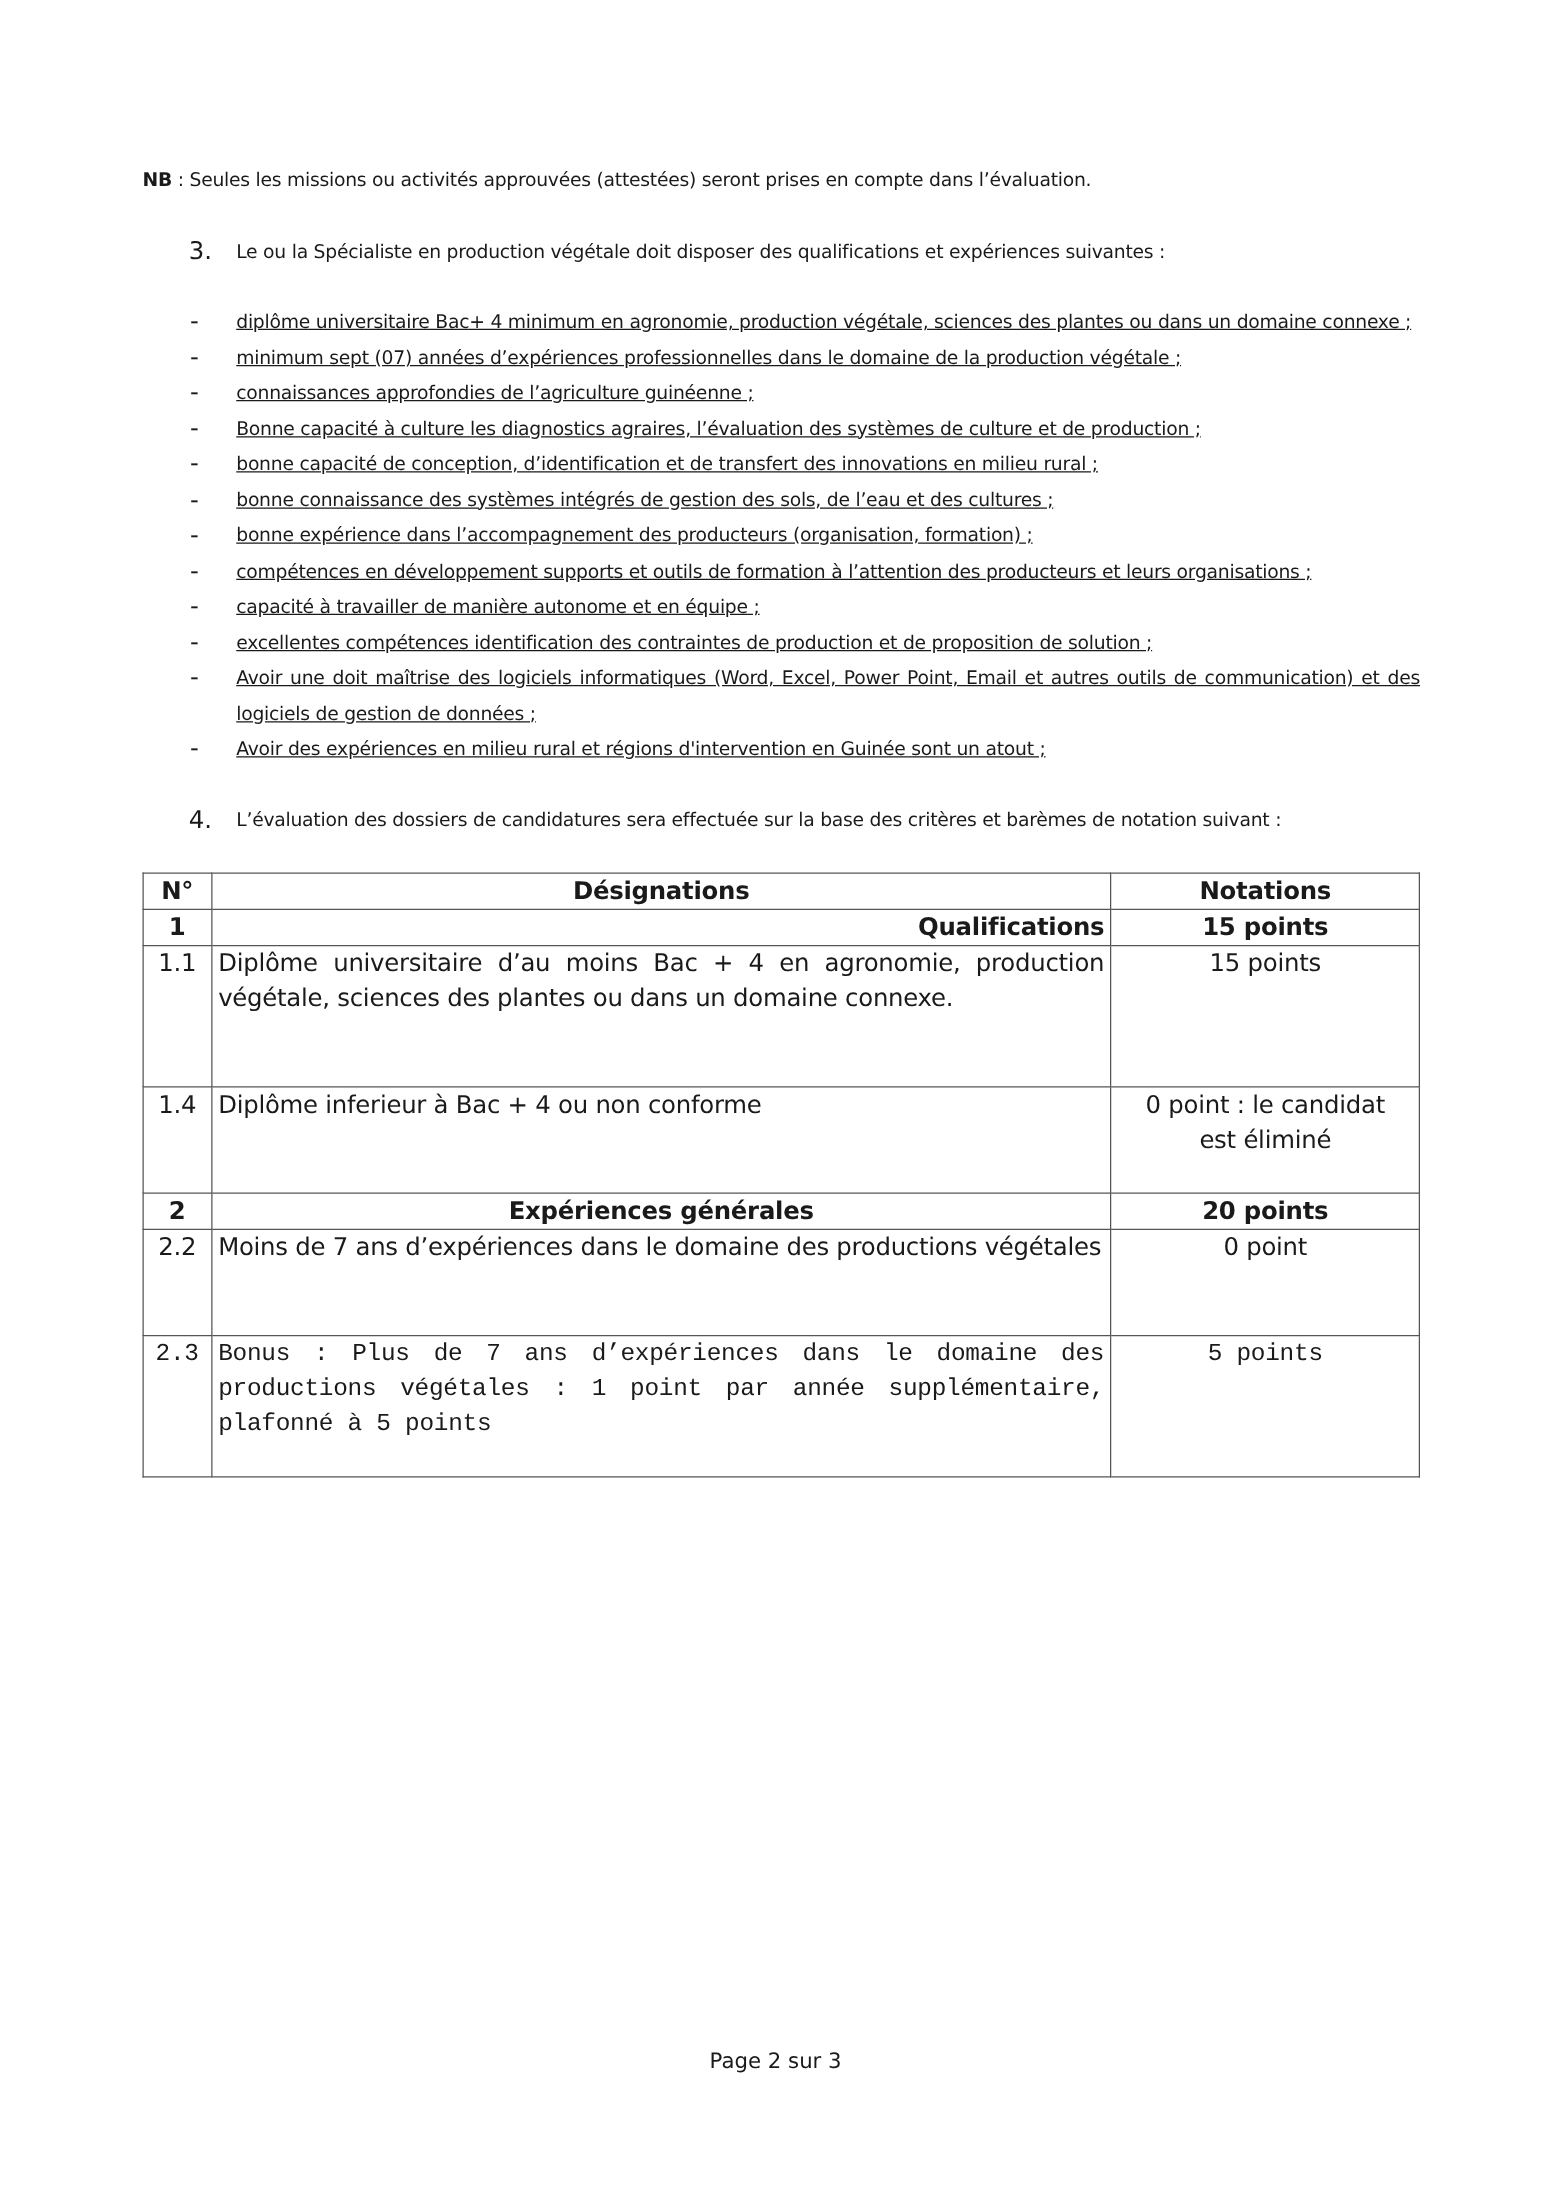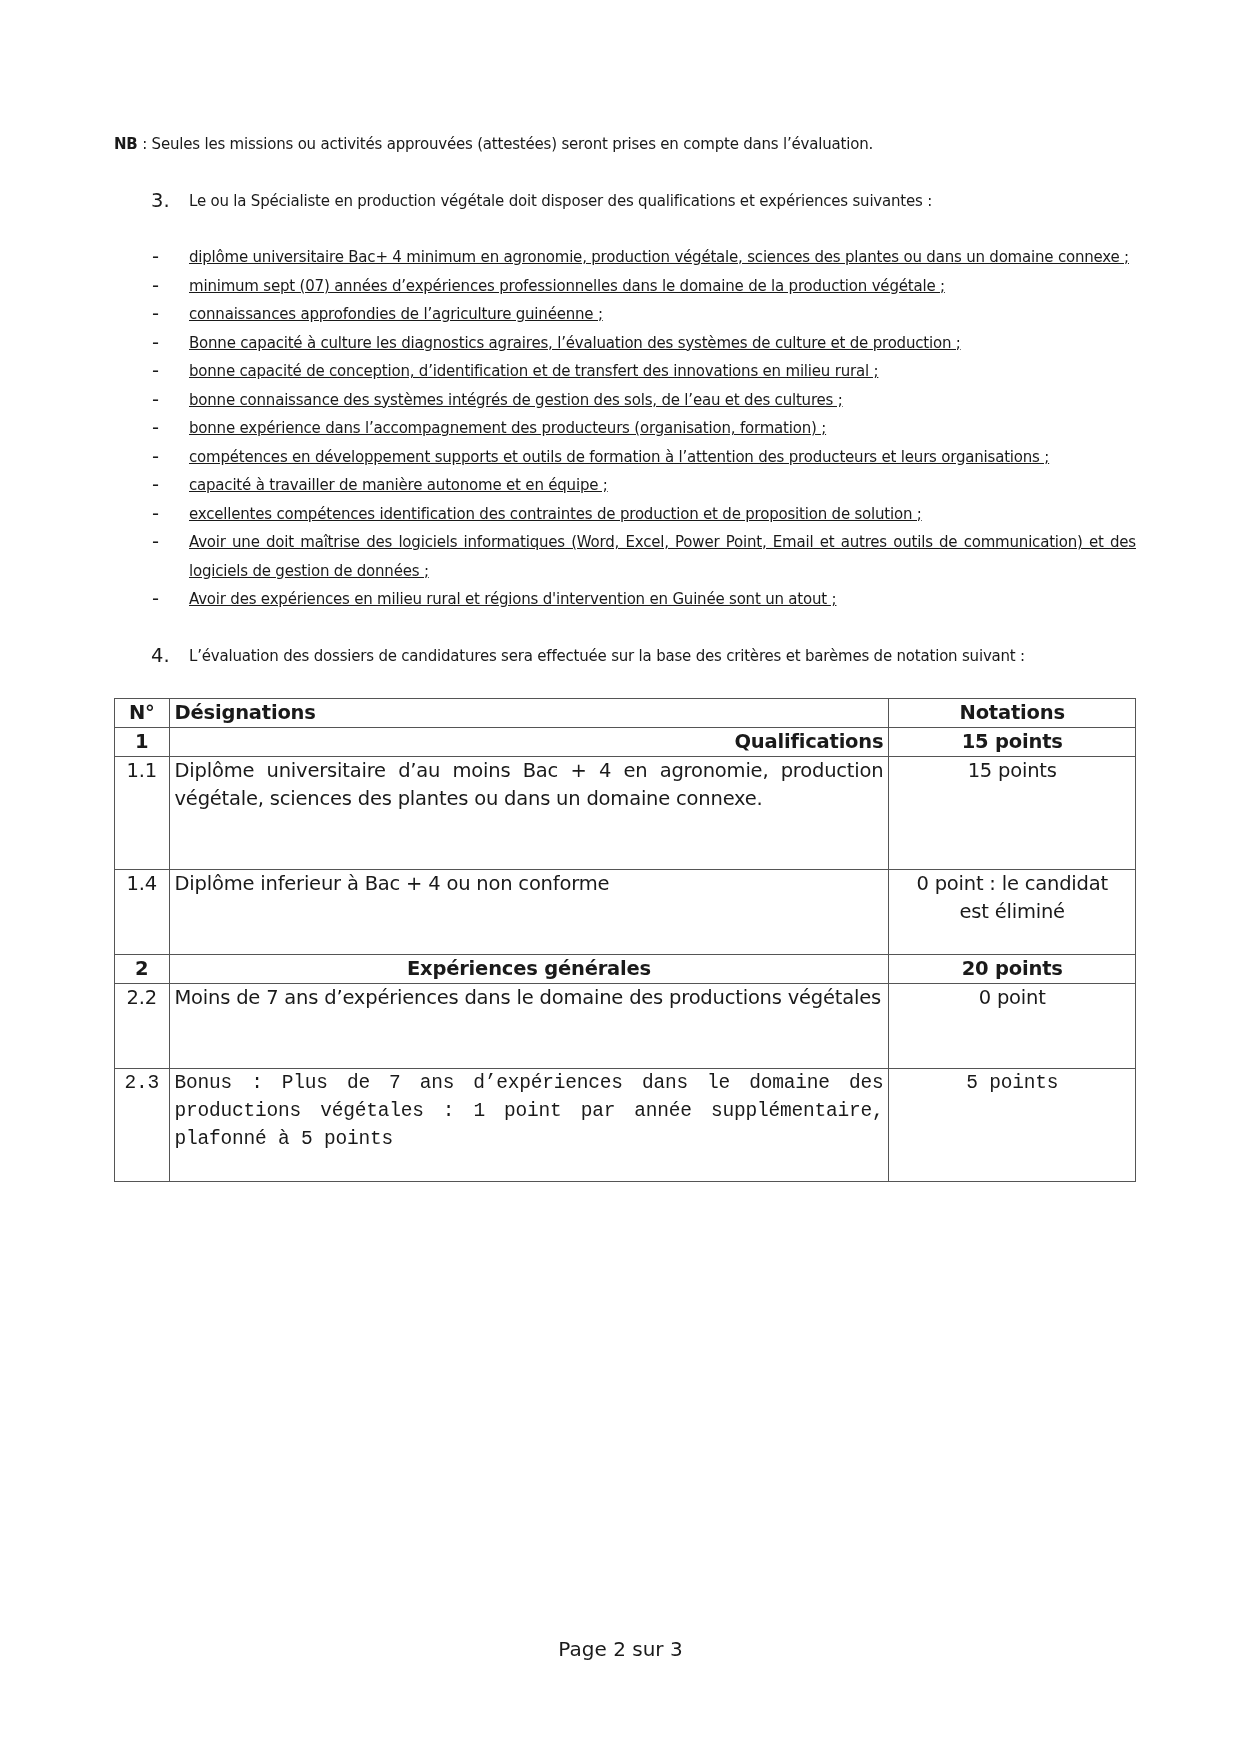--- a/index.html
+++ b/index.html
@@ -27,21 +27,21 @@
   .c-des { width: 738px; text-align: justify; }
   .c-not { width: 208px; text-align: center; }
   tr.section td { font-weight: bold; text-align: center; }
   tr.r-11 td { height: 112px; }
   tr.r-14 td { height: 84px; margin-left: 16px; }
   tr.r-21 td { height: 84px; }
   tr.r-22 td { height: 84px; }
   tr.r-23 td { height: 112px; font-family: Liberation Mono, monospace; }
   .footer {
     position: absolute; top: 1634px; left: 0; width: 1241px; text-align: center;
-    font-size: 20px; line-height: 30px;
+    font-size: 17px; line-height: 30px;
   }
 </style>
 </head>
 <body>
 
 <div class="page">
 
   <p class="p"><span class="nb-label">NB</span><span> : Seules les missions ou activités approuvées (attestées) seront prises en compte dans l’évaluation.</span></p>
 
   <div class="numbered">
@@ -102,21 +102,21 @@
 
   <div class="numbered">
     <span class="num">4.</span>
     <p class="p txt">L’évaluation des dossiers de candidatures sera effectuée sur la base des critères et barèmes de notation suivant :</p>
   </div>
 
   <table class="grid">
     <thead>
       <tr>
         <th class="c-num">N°</th>
-        <th class="c-des" style="text-align:left">Désignations</th>
+        <th class="c-des" style="text-align:center">Désignations</th>
         <th class="c-not">Notations</th>
       </tr>
     </thead>
     <tbody>
       <tr class="section">
         <td class="c-num">1</td>
         <td class="c-des" style="text-align:right">Qualifications</td>
         <td class="c-not">15 points</td>
       </tr>
       <tr class="r-11">

